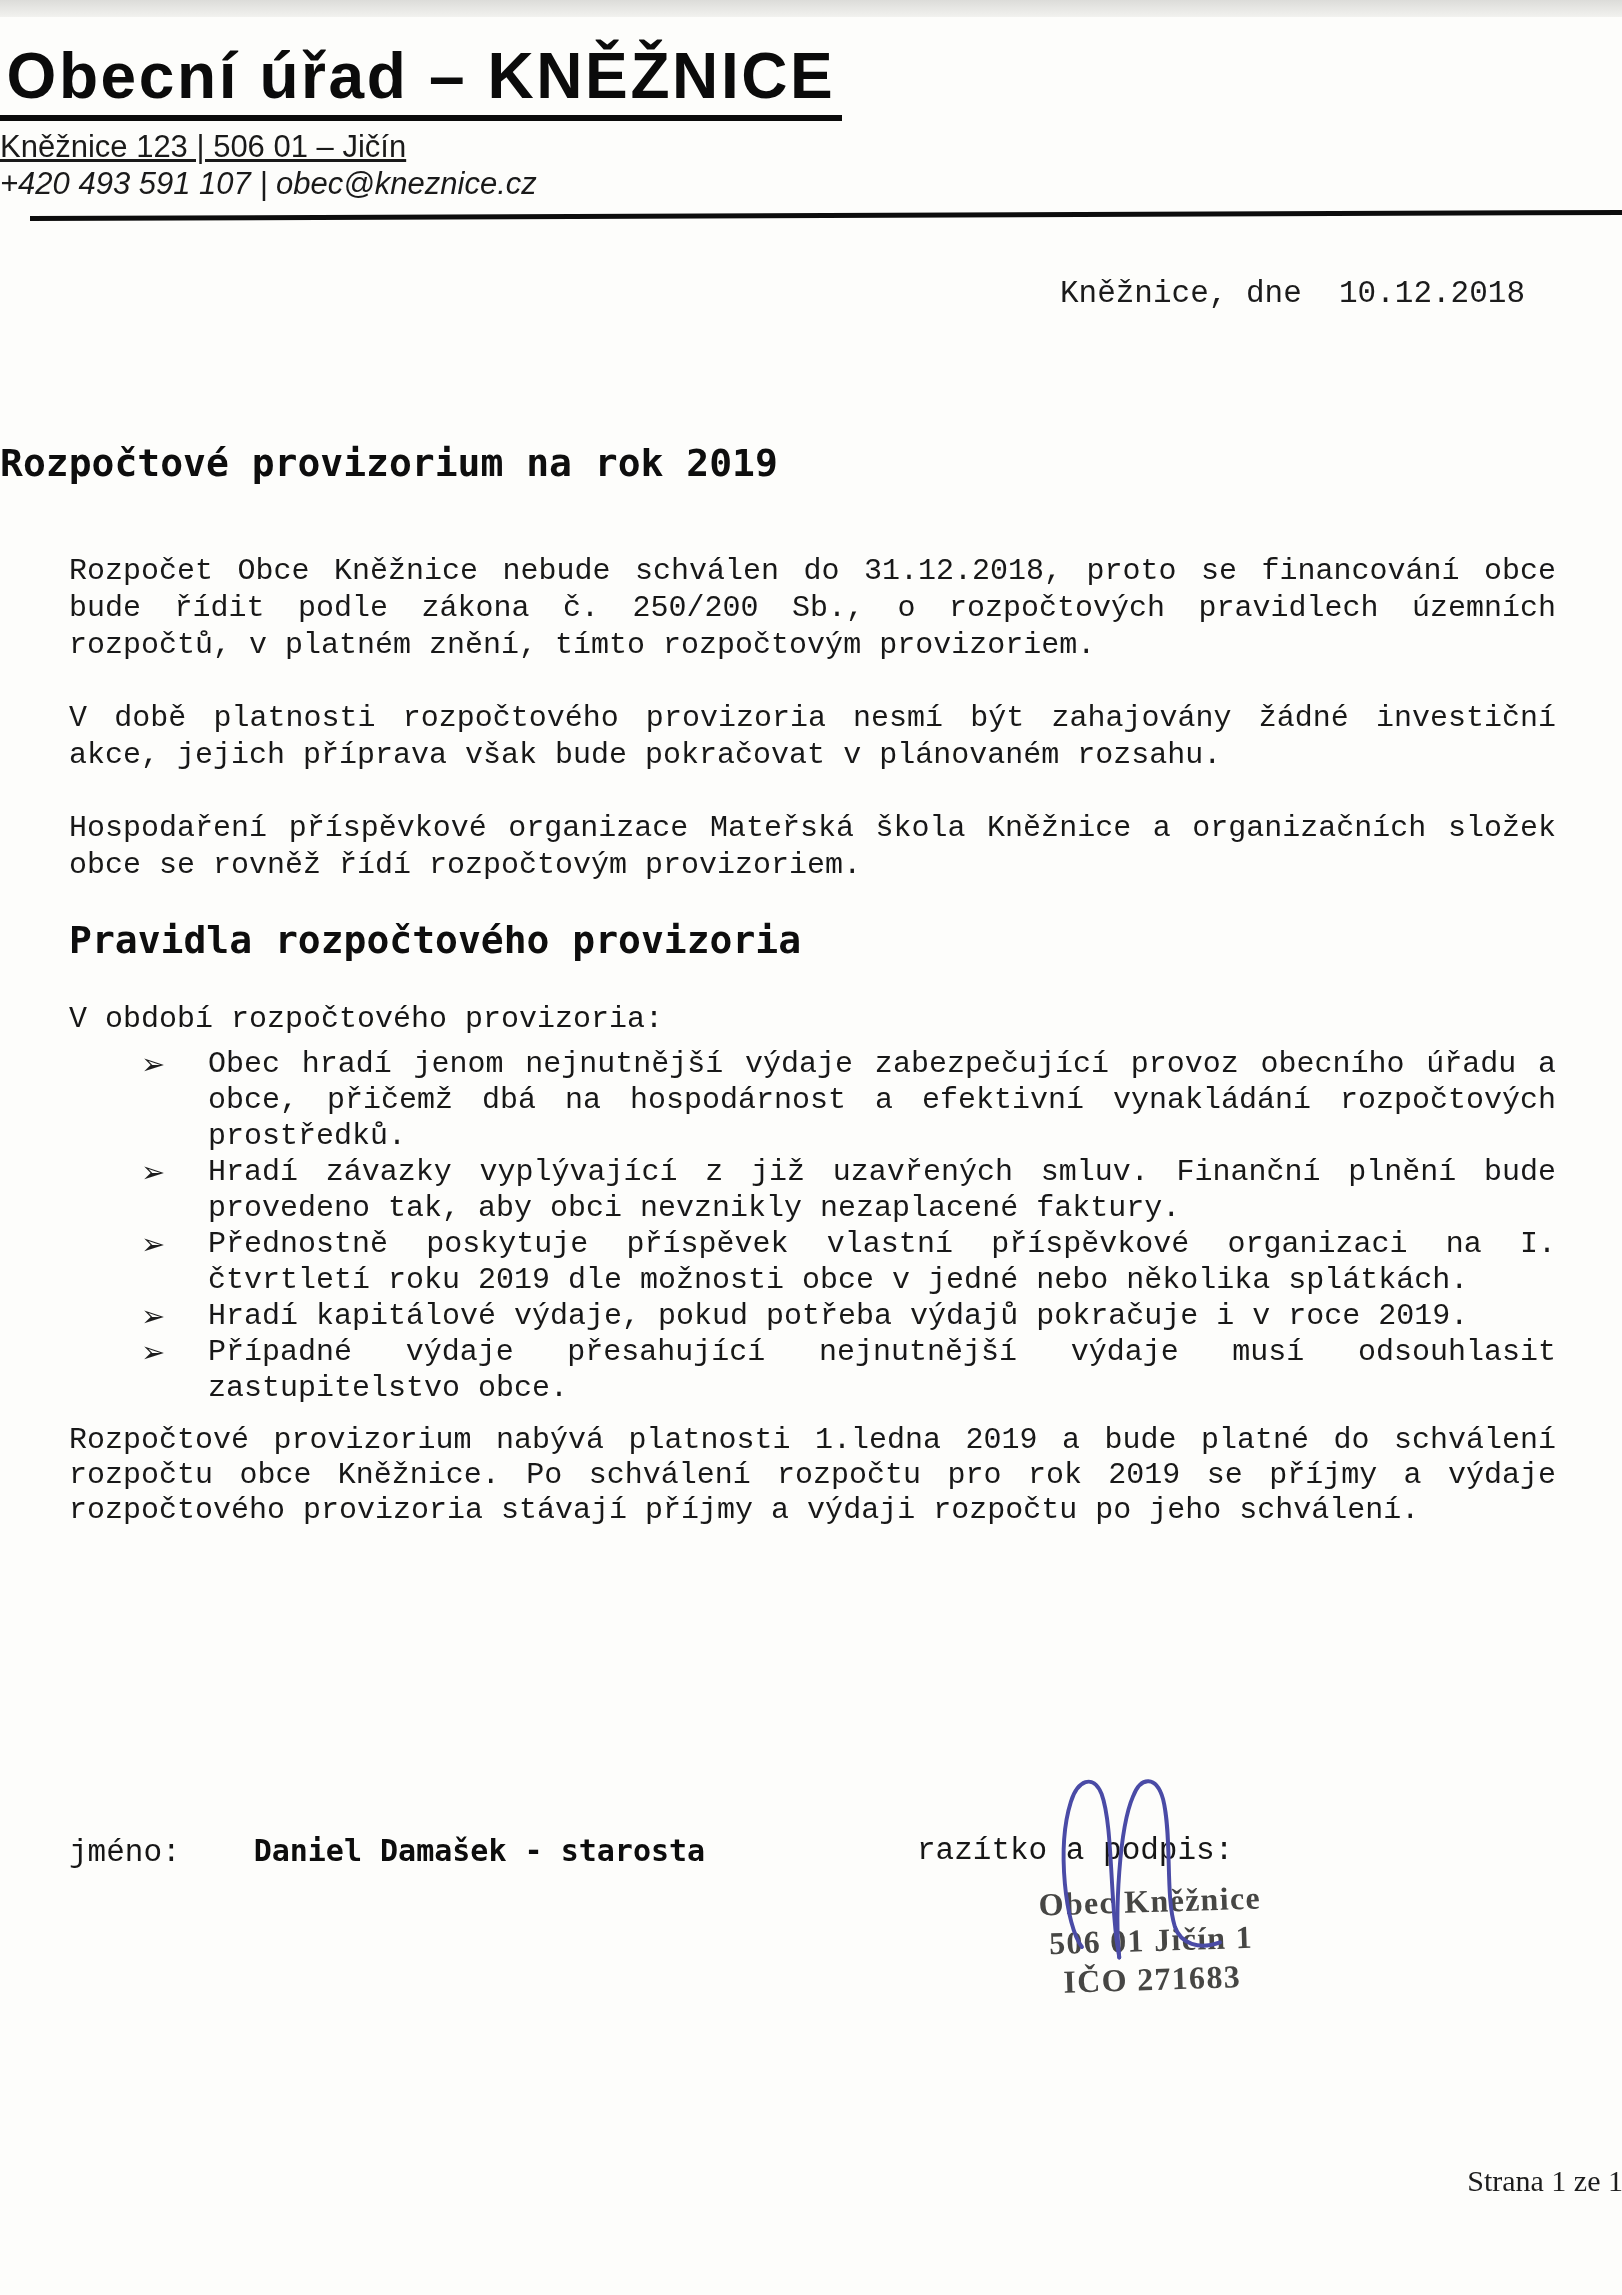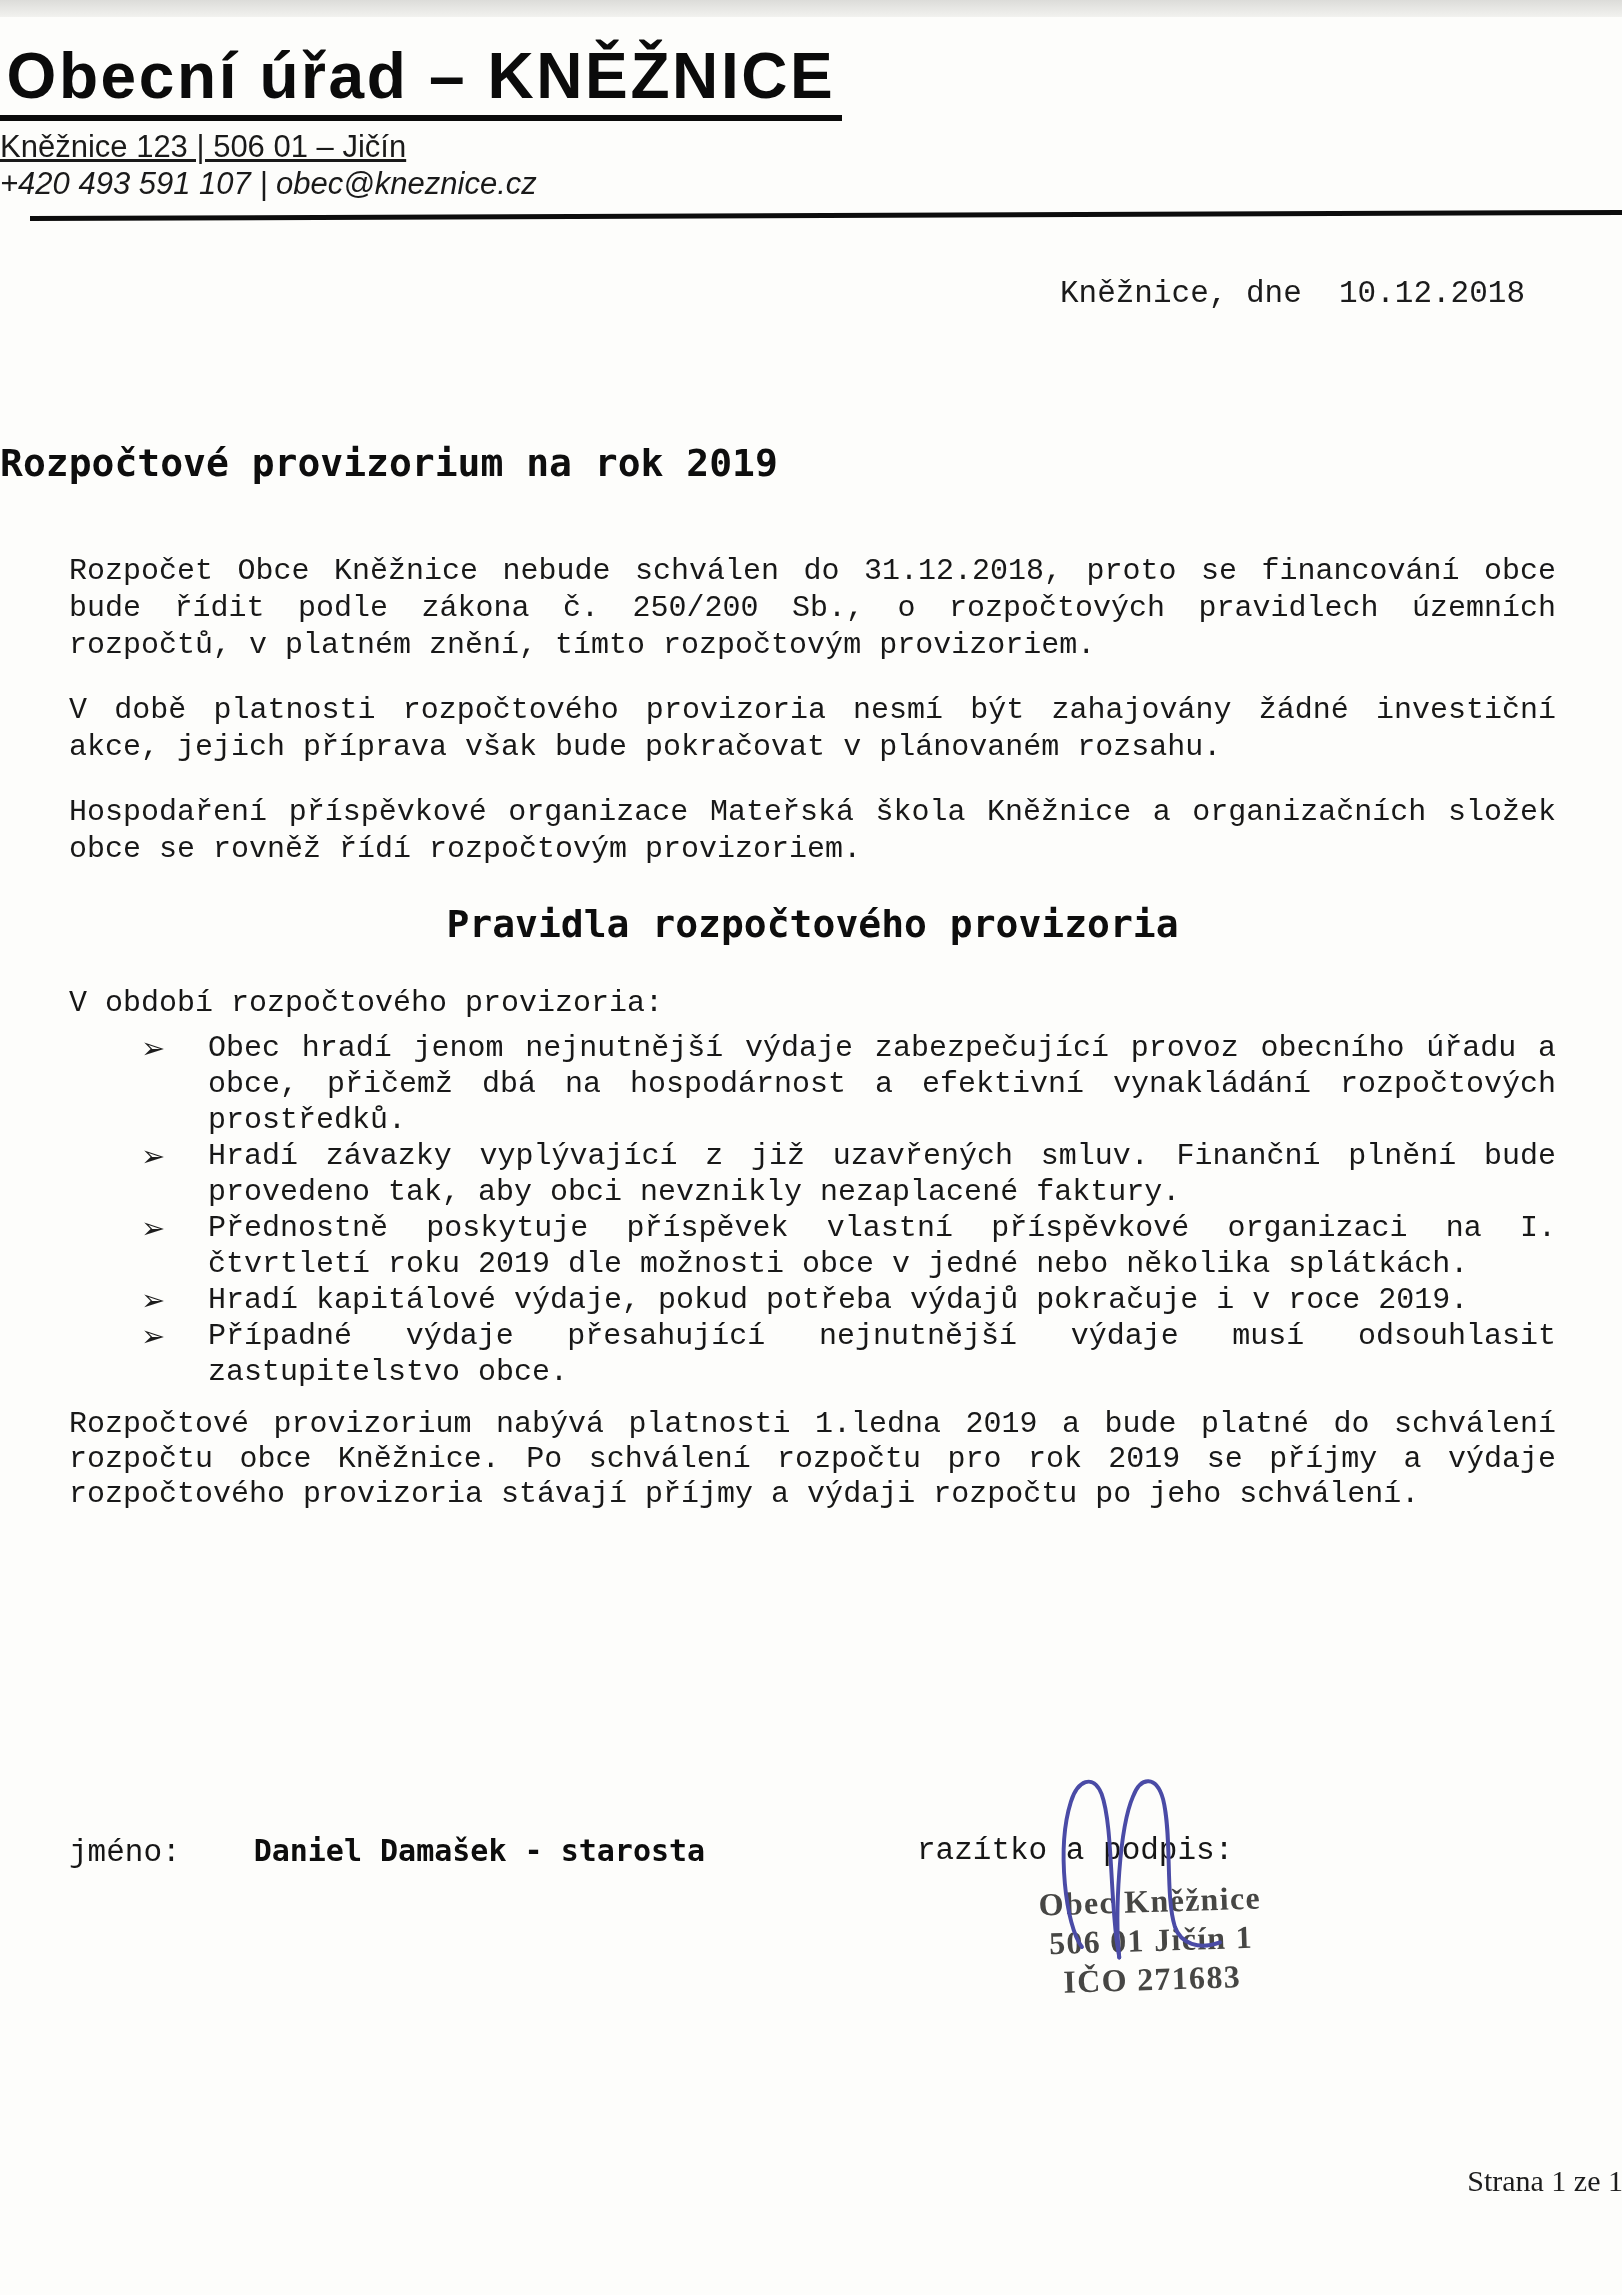--- a/index.html
+++ b/index.html
@@ -55,24 +55,23 @@
     color:#0e0e0e;
   }
   .content {
     position:absolute; top:553px; left:69px; width:1487px;
   }
   .para {
     font:30px/37px "Liberation Mono", monospace;
     text-align:justify; text-align-last:left;
     color:#181818;
   }
-  .para + .para { margin-top:28px; }
+  .para + .para { margin-top:36px; }
   .section-heading {
     margin-top:33px;
-    text-align:center;
     font:bold 38px/46px "DejaVu Sans Mono", monospace;
     color:#0e0e0e;
   }
   .rules-intro {
     margin-top:38px;
     font:30px/37px "Liberation Mono", monospace;
   }
   .rules-list { margin-top:7.9px; }
   .rule-item { display:flex; padding-left:72px; }
   .rule-marker {

